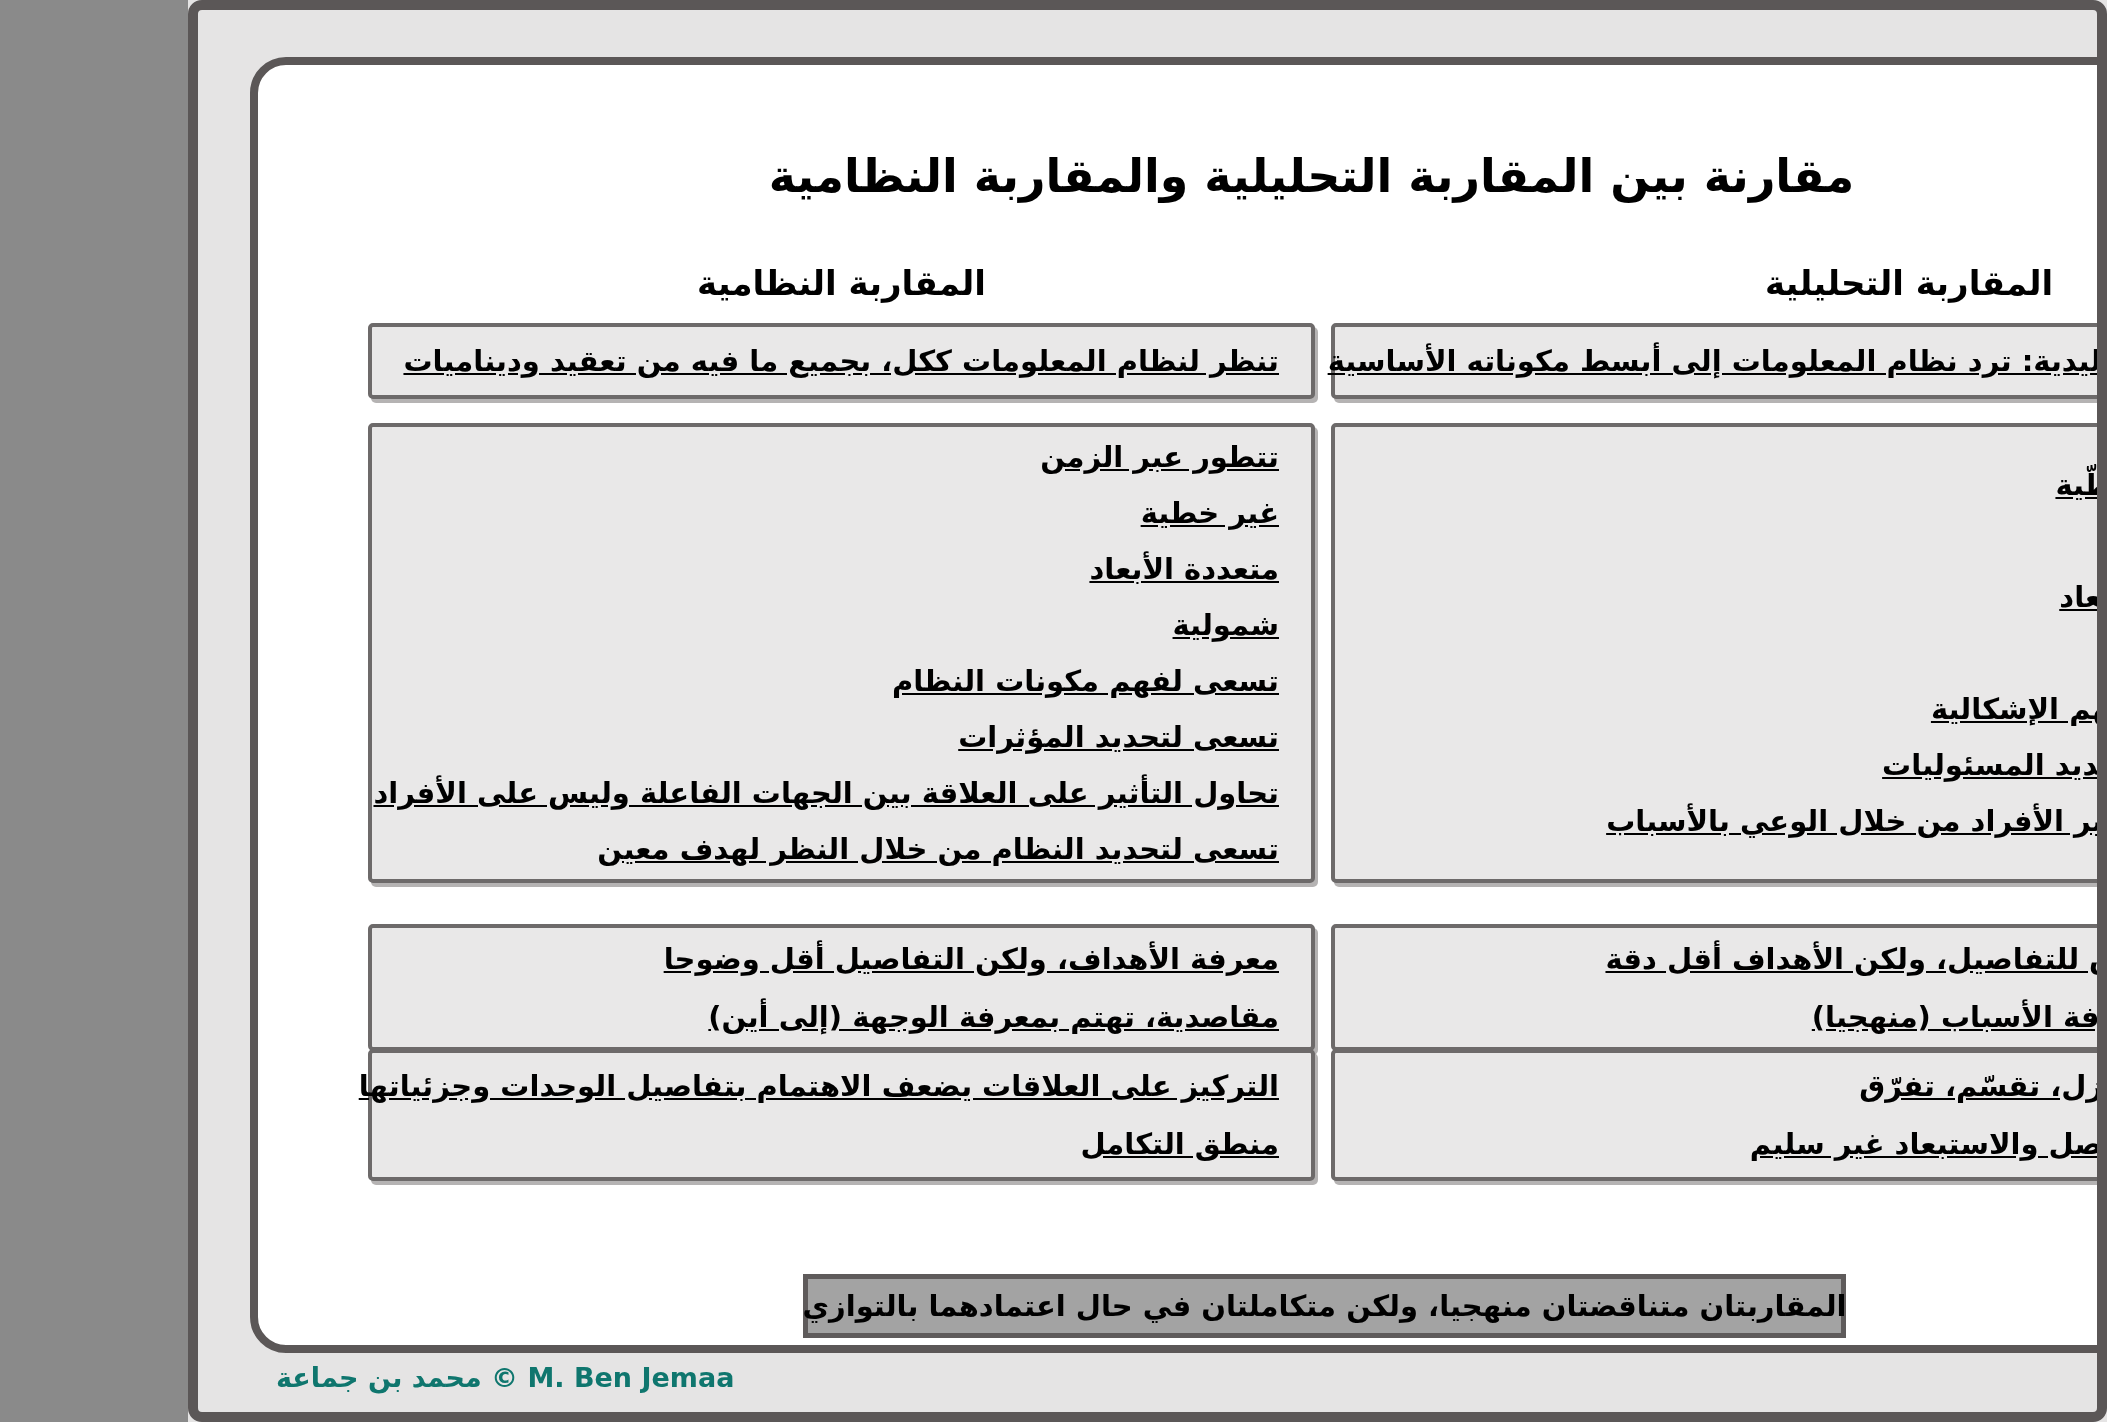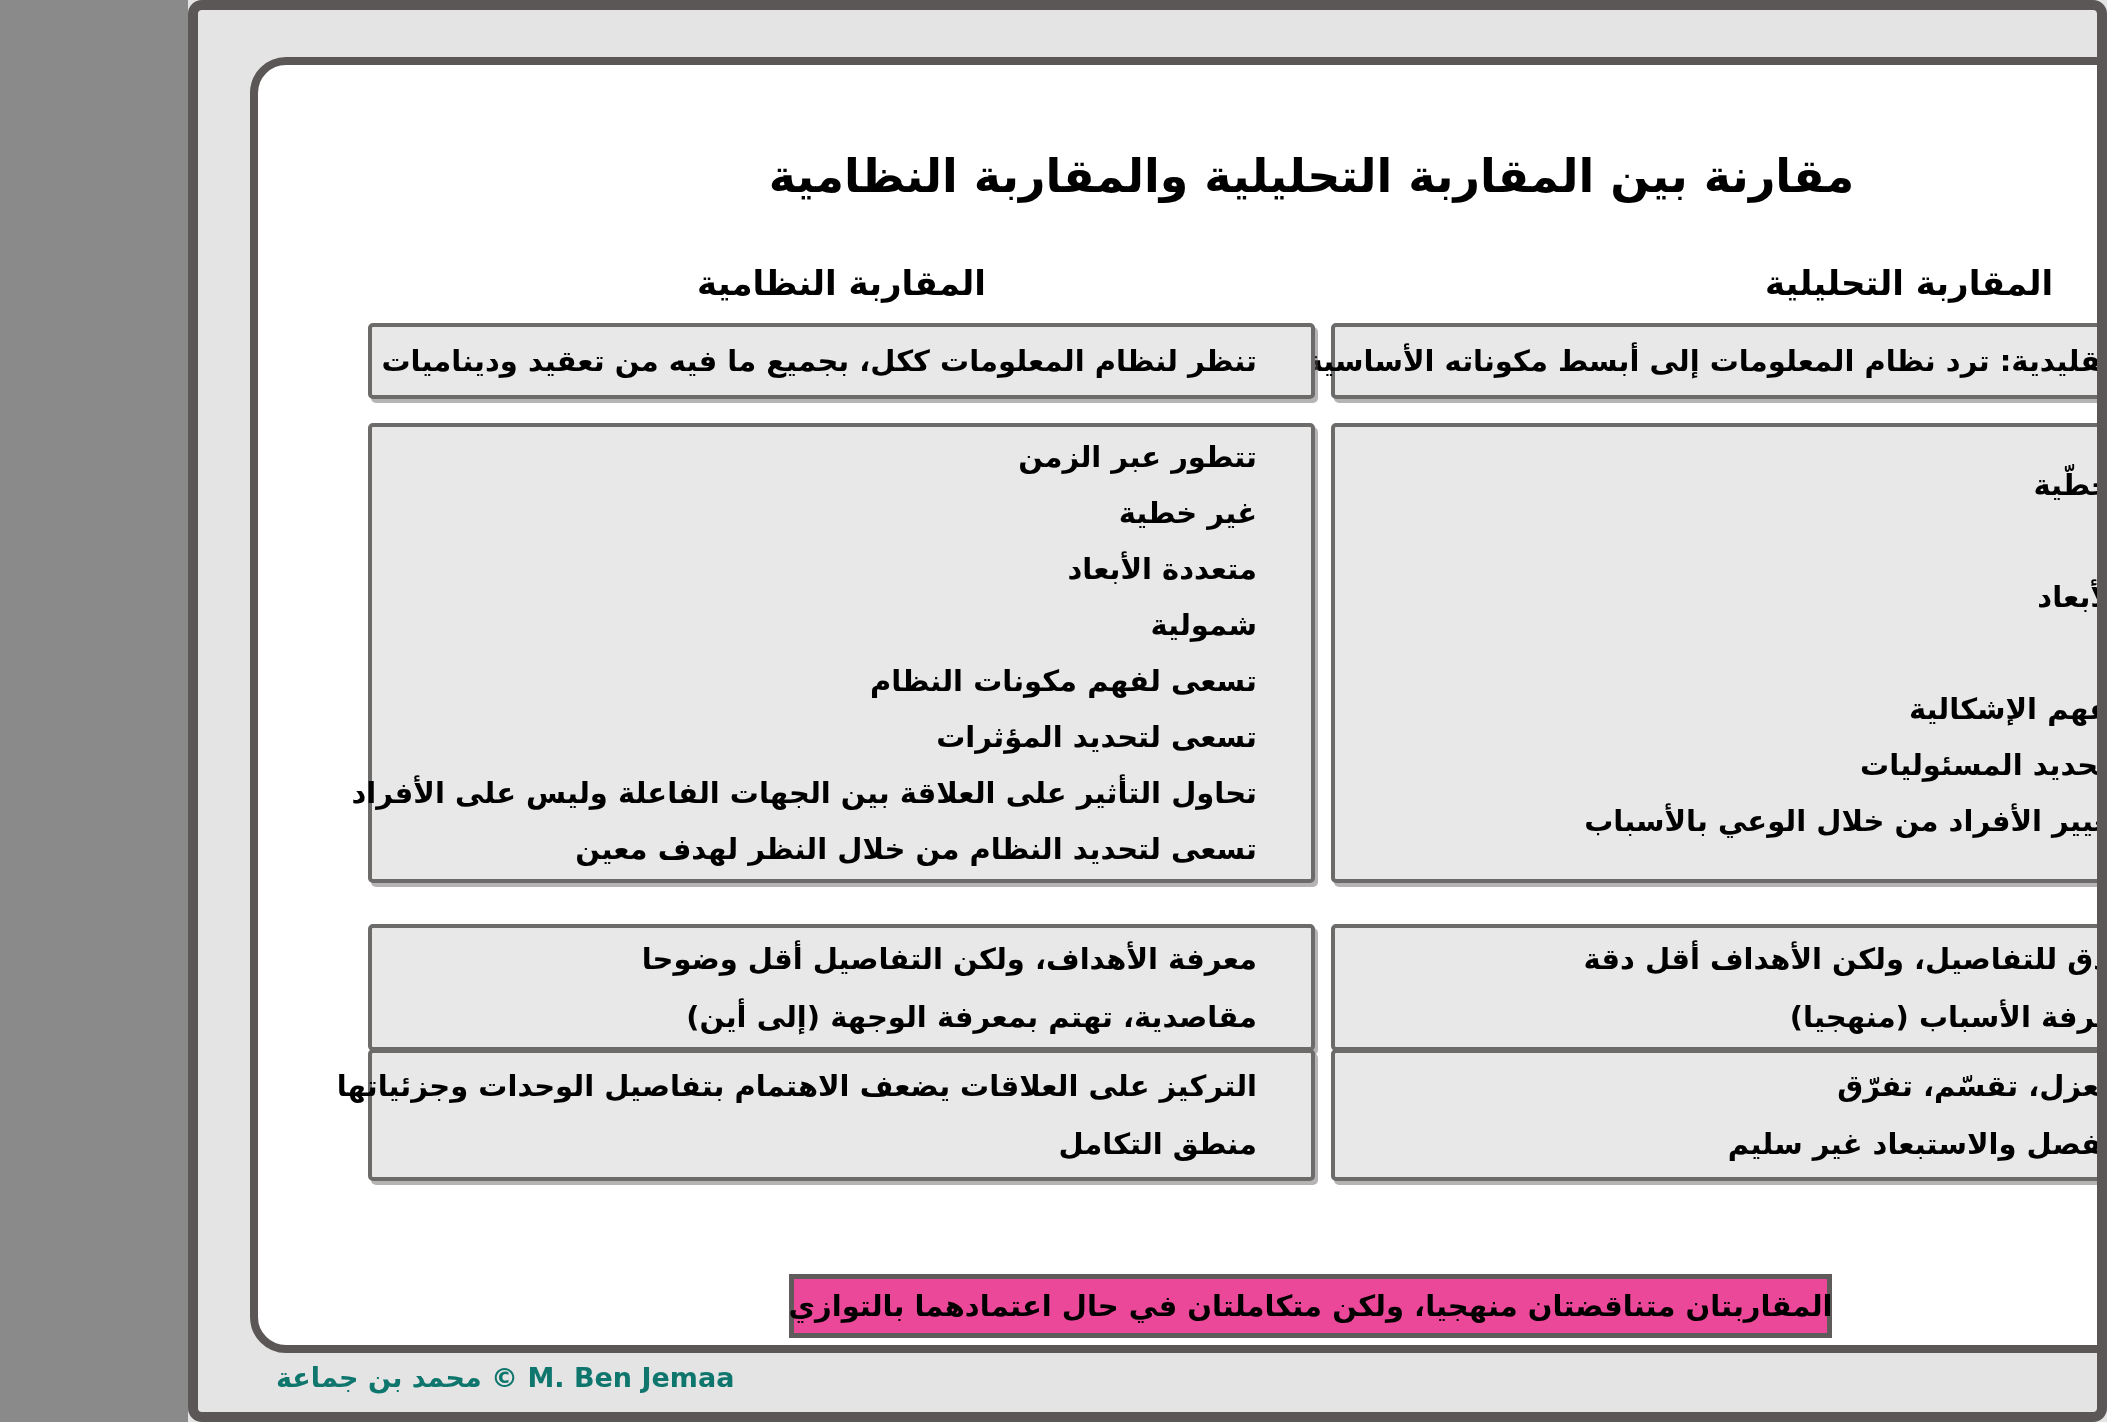--- a/index.html
+++ b/index.html
@@ -26,33 +26,33 @@
     position:absolute;top:186px;height:64px;
     display:flex;align-items:center;justify-content:center;
     font-size:34px;
   }
   .hdr-analytical{left:1180px;width:942px;}
   .hdr-systemic{left:110px;width:947px;}
   .box{
     position:absolute;background:#e9e8e8;border:4px solid #6d6a6a;border-radius:5px;
     box-sizing:border-box;box-shadow:3px 4px 0 rgba(91,87,87,0.45);
     display:flex;flex-direction:column;justify-content:center;
-    padding:0 54px;font-size:29px;
+    padding:0 32px;font-size:29px;text-decoration:underline;
   }
   .col-a{left:1073px;width:944px;}
   .col-s{left:110px;width:947px;}
   .r1{top:258px;height:76px;}
   .r2{top:358px;height:460px;}
   .r3{top:840px;height:127px;margin-top:19px;}
   .r4{top:984px;height:132px;}
   .line{line-height:56px;white-space:nowrap;text-align:right;}
   .r3 .line,.r4 .line{line-height:58px;}
   .conclusion-box{
-    position:absolute;left:531px;top:1209px;width:1043px;height:64px;
-    background:#ec4899;border:5px solid #5f5b5b;box-sizing:border-box;
+    position:absolute;left:545px;top:1209px;width:1043px;height:64px;
+    background:#a3a3a3;border:5px solid #5f5b5b;box-sizing:border-box;
     display:flex;justify-content:center;
     font-size:29px;padding:0 10px;
   }
   .conclusion-box .line{text-align:center;line-height:54px;}
   .footer-credit{
     position:absolute;left:88px;top:1362px;
     direction:ltr;font-size:27px;color:#0f766e;white-space:nowrap;
   }
 </style>
 </head>

